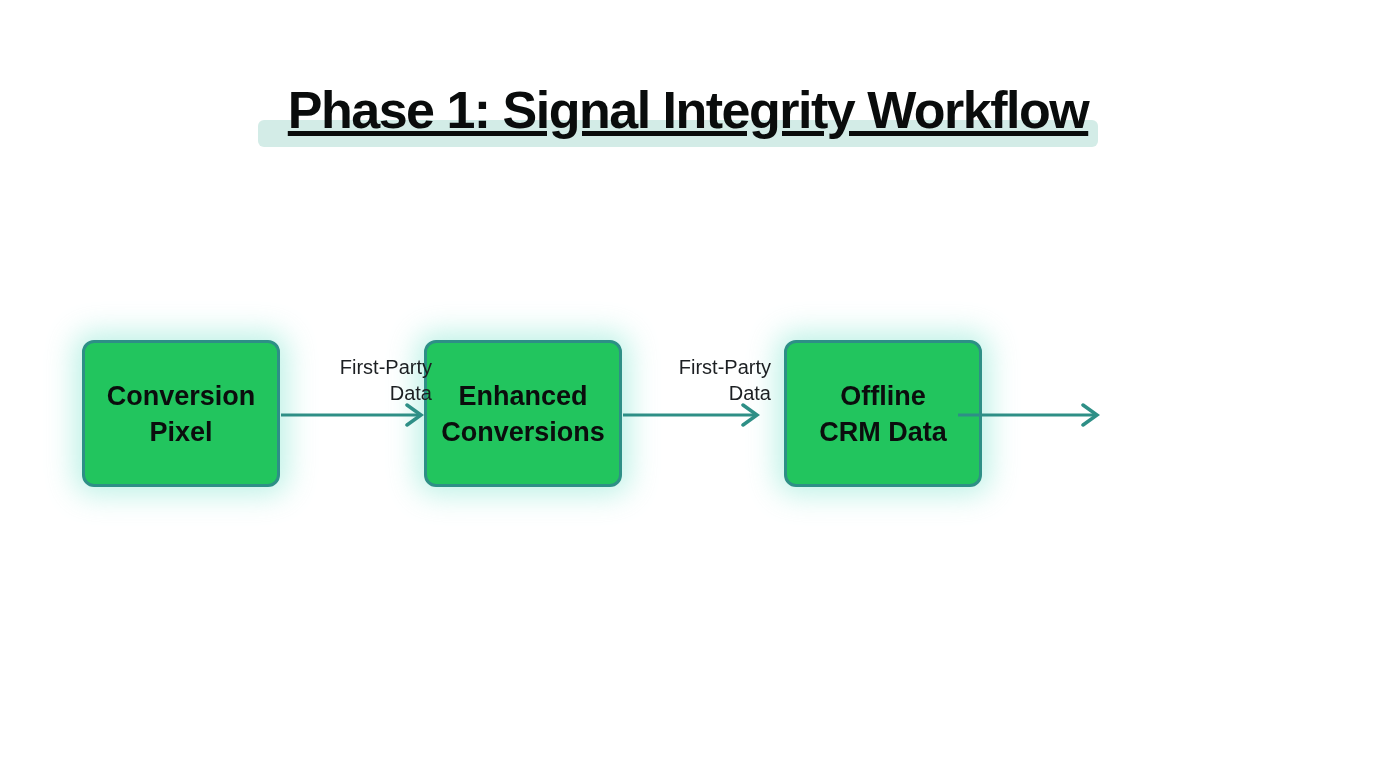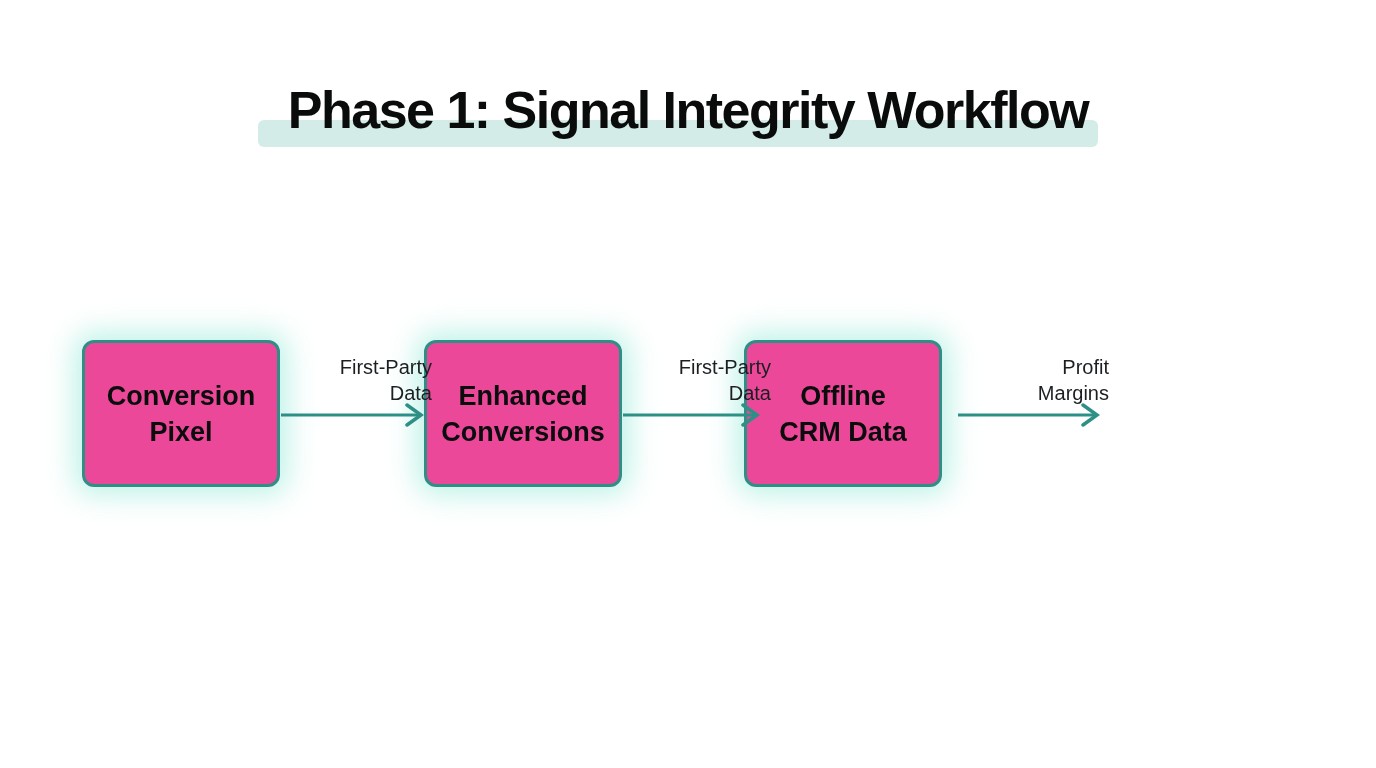--- a/index.html
+++ b/index.html
@@ -26,20 +26,21 @@
     text-align: center;
   }
   .title-inner {
     position: relative;
     display: inline-block;
     font-size: 52px;
     line-height: 64px;
     font-weight: 800;
     letter-spacing: -1.5px;
     color: #0a0c0c;
+    text-decoration: underline;
   }
   .title-highlight {
     position: absolute;
     left: -30px;
     right: -10px;
     top: 42px;
     height: 27px;
     background: #d3ece7;
     border-radius: 6px;
     z-index: 0;
@@ -49,21 +50,21 @@
     z-index: 1;
   }
 
   
   .node {
     position: absolute;
     top: 340px;
     width: 198px;
     height: 147px;
     box-sizing: border-box;
-    background: #ec4899;
+    background: #22c55e;
     border: 3px solid #2e8f86;
     border-radius: 12px;
     display: flex;
     align-items: center;
     justify-content: center;
     text-align: center;
     box-shadow: 0 0 28px 8px rgba(113, 226, 201, 0.45);
   }
   .node.filled {
     background: #73dac5;
@@ -73,21 +74,21 @@
   .node-label {
     font-size: 27px;
     line-height: 36px;
     font-weight: 600;
     color: #0b0d0d;
     white-space: pre-line;
     padding: 0 10px;
   }
   .n0 { left: 82px; }
   .n1 { left: 424px; text-align: center; }
-  .n2 { left: 744px; }
+  .n2 { left: 784px; }
   .n3 { left: 1100px; }
 
   
   .edge-arrow {
     position: absolute;
     top: 400px;
     height: 30px;
   }
   .e0 { left: 281px; width: 143px; }
   .e1 { left: 623px; width: 137px; }
@@ -130,22 +131,20 @@
   </div>
   <div class="node n2">
     <span class="node-label">Offline
 CRM Data</span>
   </div>
 
   <div class="edge-label l0">First-Party
 Data</div>
   <div class="edge-label l1">First-Party
 Data</div>
-  <div class="edge-label l2">Profit
-Margins</div>
 
   <svg class="edge-arrow e0" width="143" height="30" viewBox="0 0 143 30">
     <line x1="0" y1="15" x2="138" y2="15" stroke="#2e8f86" stroke-width="3"></line>
     <path d="M126,5 L140,15 L126,25" fill="none" stroke="#2e8f86" stroke-width="3.5" stroke-linecap="round" stroke-linejoin="miter"></path>
   </svg>
   <svg class="edge-arrow e1" width="137" height="30" viewBox="0 0 137 30">
     <line x1="0" y1="15" x2="132" y2="15" stroke="#2e8f86" stroke-width="3"></line>
     <path d="M120,5 L134,15 L120,25" fill="none" stroke="#2e8f86" stroke-width="3.5" stroke-linecap="round" stroke-linejoin="miter"></path>
   </svg>
   <svg class="edge-arrow e2" width="142" height="30" viewBox="0 0 142 30">

